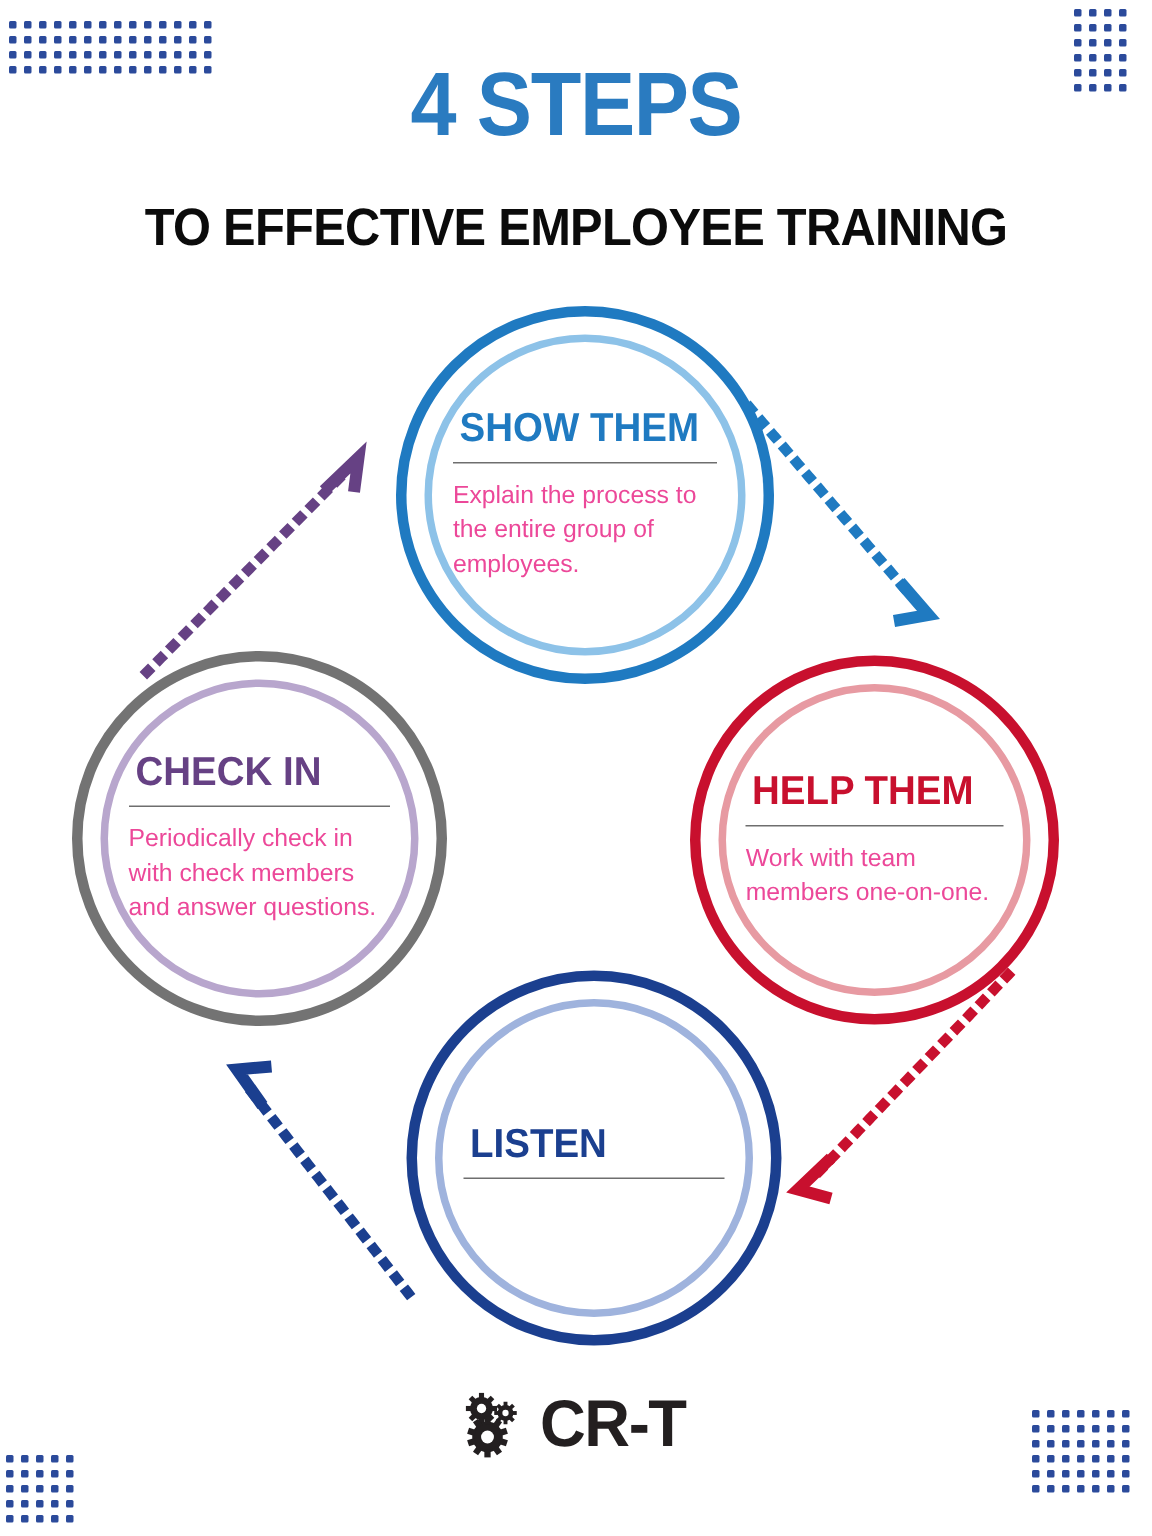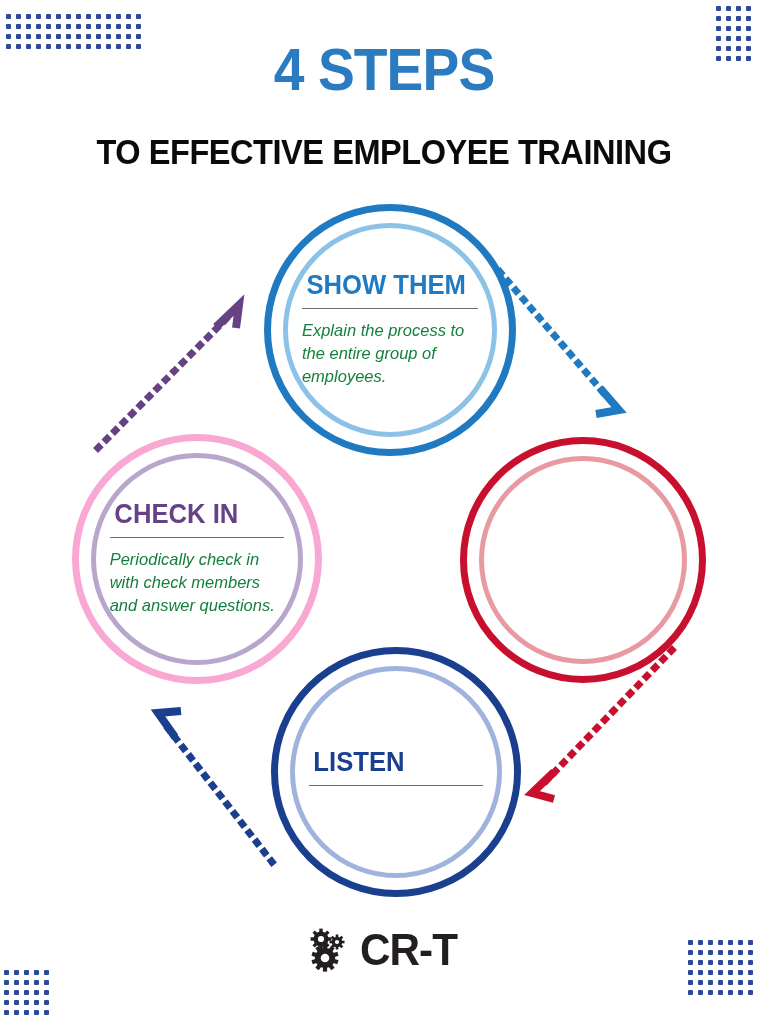--- a/index.html
+++ b/index.html
@@ -117,23 +117,22 @@
   }
   .node-rule {
     height: 1px;
     background: #6e6e6e;
     margin: 9px auto 10px auto;
     width: 100%;
   }
   .node-body {
     font-size: 16.5px;
     line-height: 1.38;
-    color: #15803d;
+    color: #ec4899;
     margin: 0;
-    font-style: italic;
   }
 
   
   #node-show {
     left: 264px; top: 204px;
     width: 252px; height: 252px;
     border: 7px solid #1f7ac1;
   }
   #node-show .inner-ring {
     left: 12px; top: 12px; right: 12px; bottom: 12px;
@@ -160,23 +159,23 @@
     border: 7px solid #1b3f8f;
   }
   #node-listen .inner-ring {
     left: 12px; top: 12px; right: 12px; bottom: 12px;
     border: 5px solid #9fb3dd;
   }
   #node-listen .node-title { color: #1b3f8f; }
 
   
   #node-check {
-    left: 72px; top: 434px;
+    left: 48px; top: 434px;
     width: 250px; height: 250px;
-    border: 7px solid #f9a8d4;
+    border: 7px solid #737373;
   }
   #node-check .inner-ring {
     left: 12px; top: 12px; right: 12px; bottom: 12px;
     border: 5px solid #b8a6cd;
   }
   #node-check .node-title { color: #664184; }
 
   
   .footer {
     position: absolute;
@@ -392,20 +391,25 @@
     <div class="inner-ring"></div>
     <div class="node-content">
       <div class="node-title">SHOW THEM</div>
       <div class="node-rule"></div>
       <div class="node-body">Explain the process to the entire group of employees.</div>
     </div>
   </div>
 
   <div class="node" id="node-help">
     <div class="inner-ring"></div>
+    <div class="node-content">
+      <div class="node-title">HELP THEM</div>
+      <div class="node-rule"></div>
+      <div class="node-body">Work with team members one-on-one.</div>
+    </div>
   </div>
 
   <div class="node" id="node-listen">
     <div class="inner-ring"></div>
     <div class="node-content">
       <div class="node-title">LISTEN</div>
       <div class="node-rule"></div>
     </div>
   </div>
 

